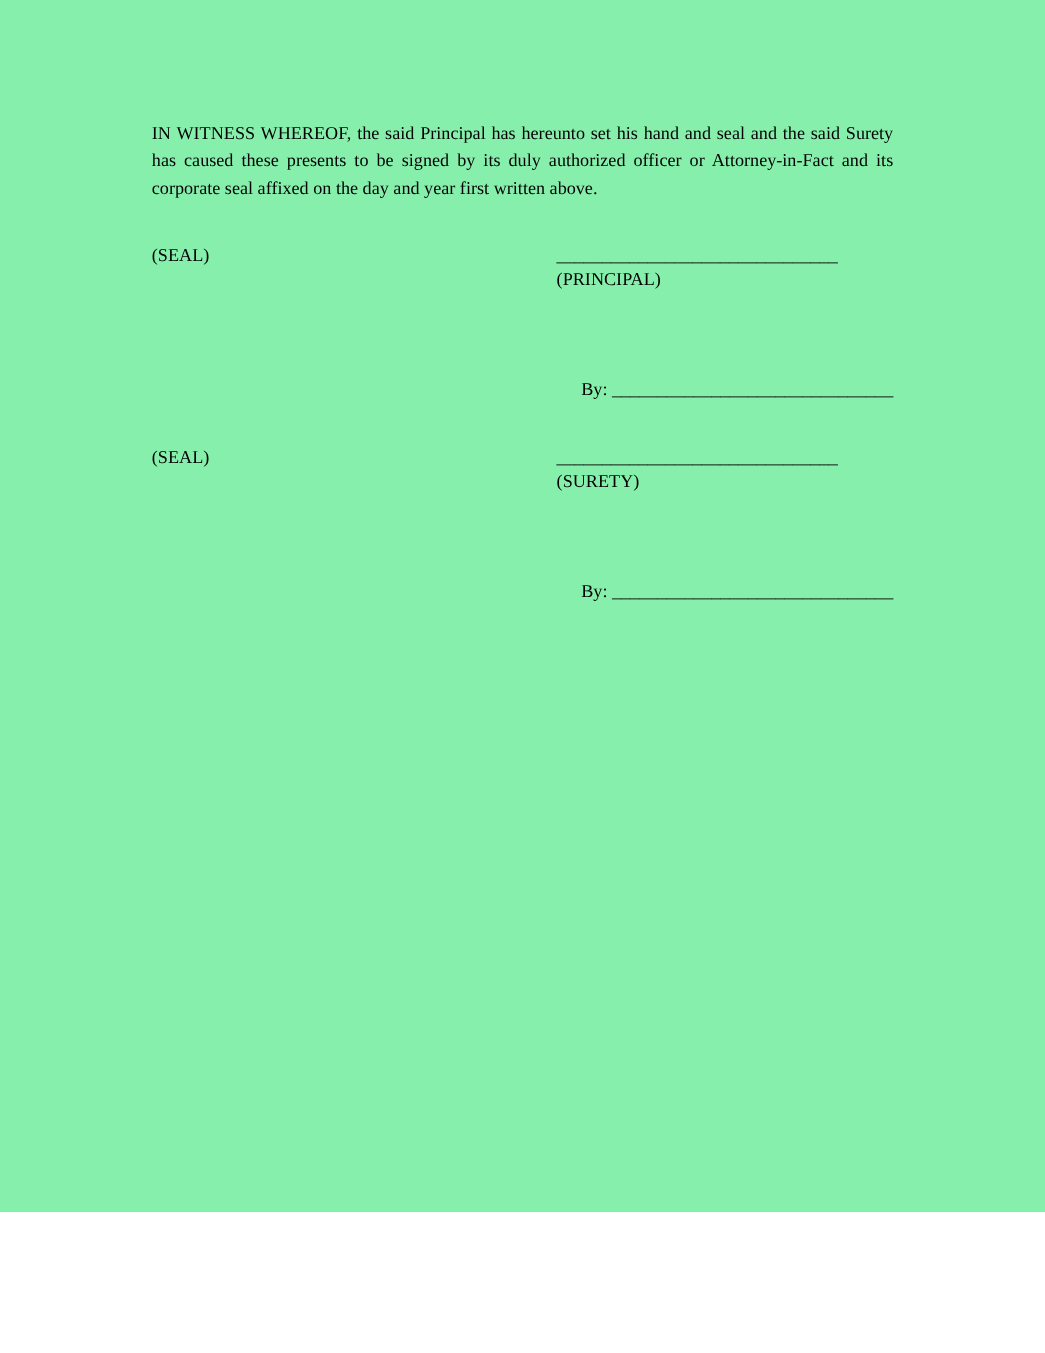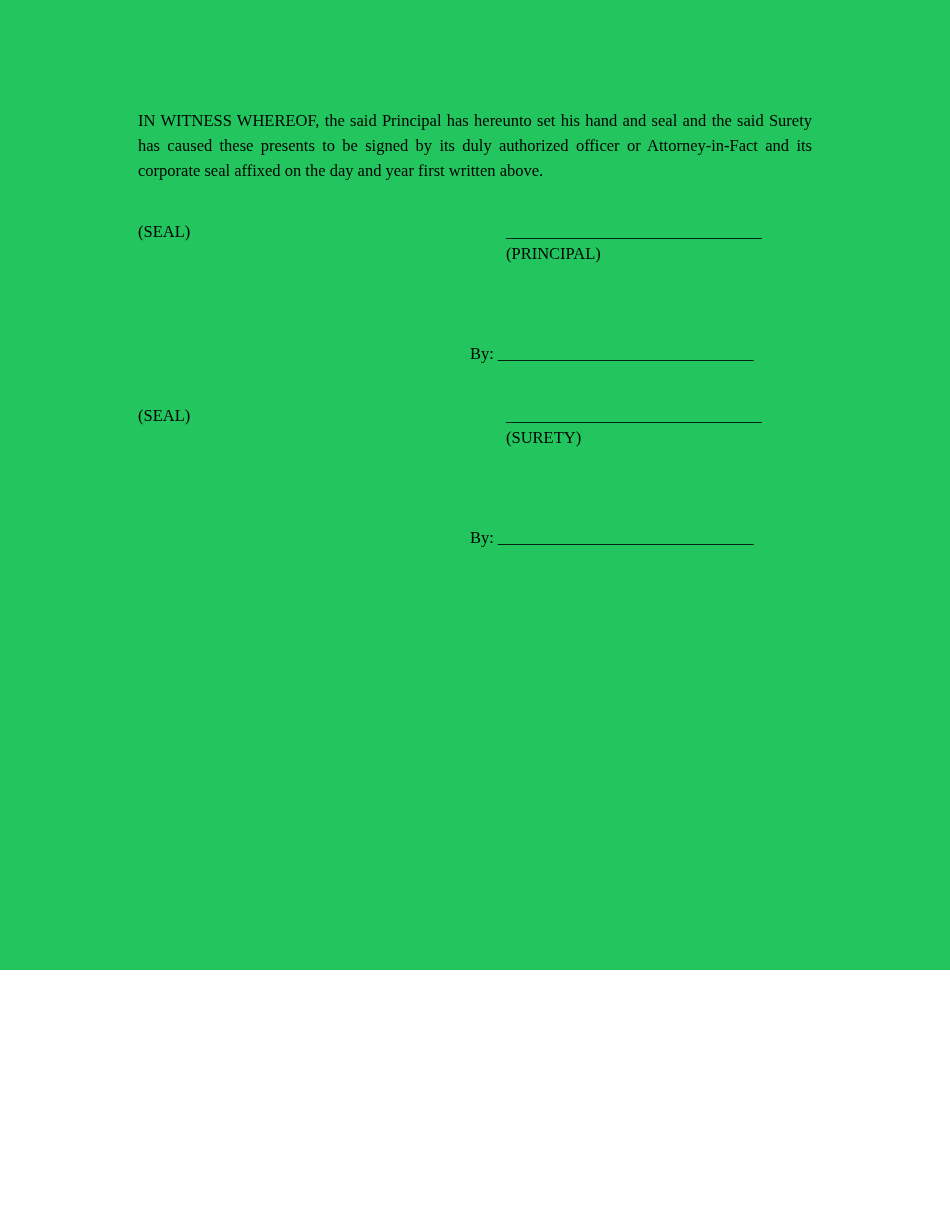--- a/index.html
+++ b/index.html
@@ -3,22 +3,22 @@
 <meta charset="utf-8">
 <style>
   html, body {
     margin: 0;
     padding: 0;
     background: #ffffff;
   }
   .page {
     position: relative;
     width: 950px;
-    height: 970px;
-    background: #22c55e;
+    height: 1102px;
+    background: #86efac;
     margin: 0 auto;
     font-family: "Liberation Serif", serif;
     color: #000000;
     overflow: hidden;
   }
   .content {
     position: absolute;
     left: 138px;
     top: 108px;
     width: 674px;
@@ -67,20 +67,21 @@
     min-height: 26px;
   }
   .by-right {
     position: absolute;
     left: 332px;
     top: 0;
     width: 342px;
     font-size: 16.5px;
     line-height: 22px;
     white-space: nowrap;
+    text-align: right;
   }
   .by-label {
     margin-right: 4px;
   }
   .spacer-sig-2 {
     margin-top: 36px;
   }
 </style>
 </head>
 <body>

